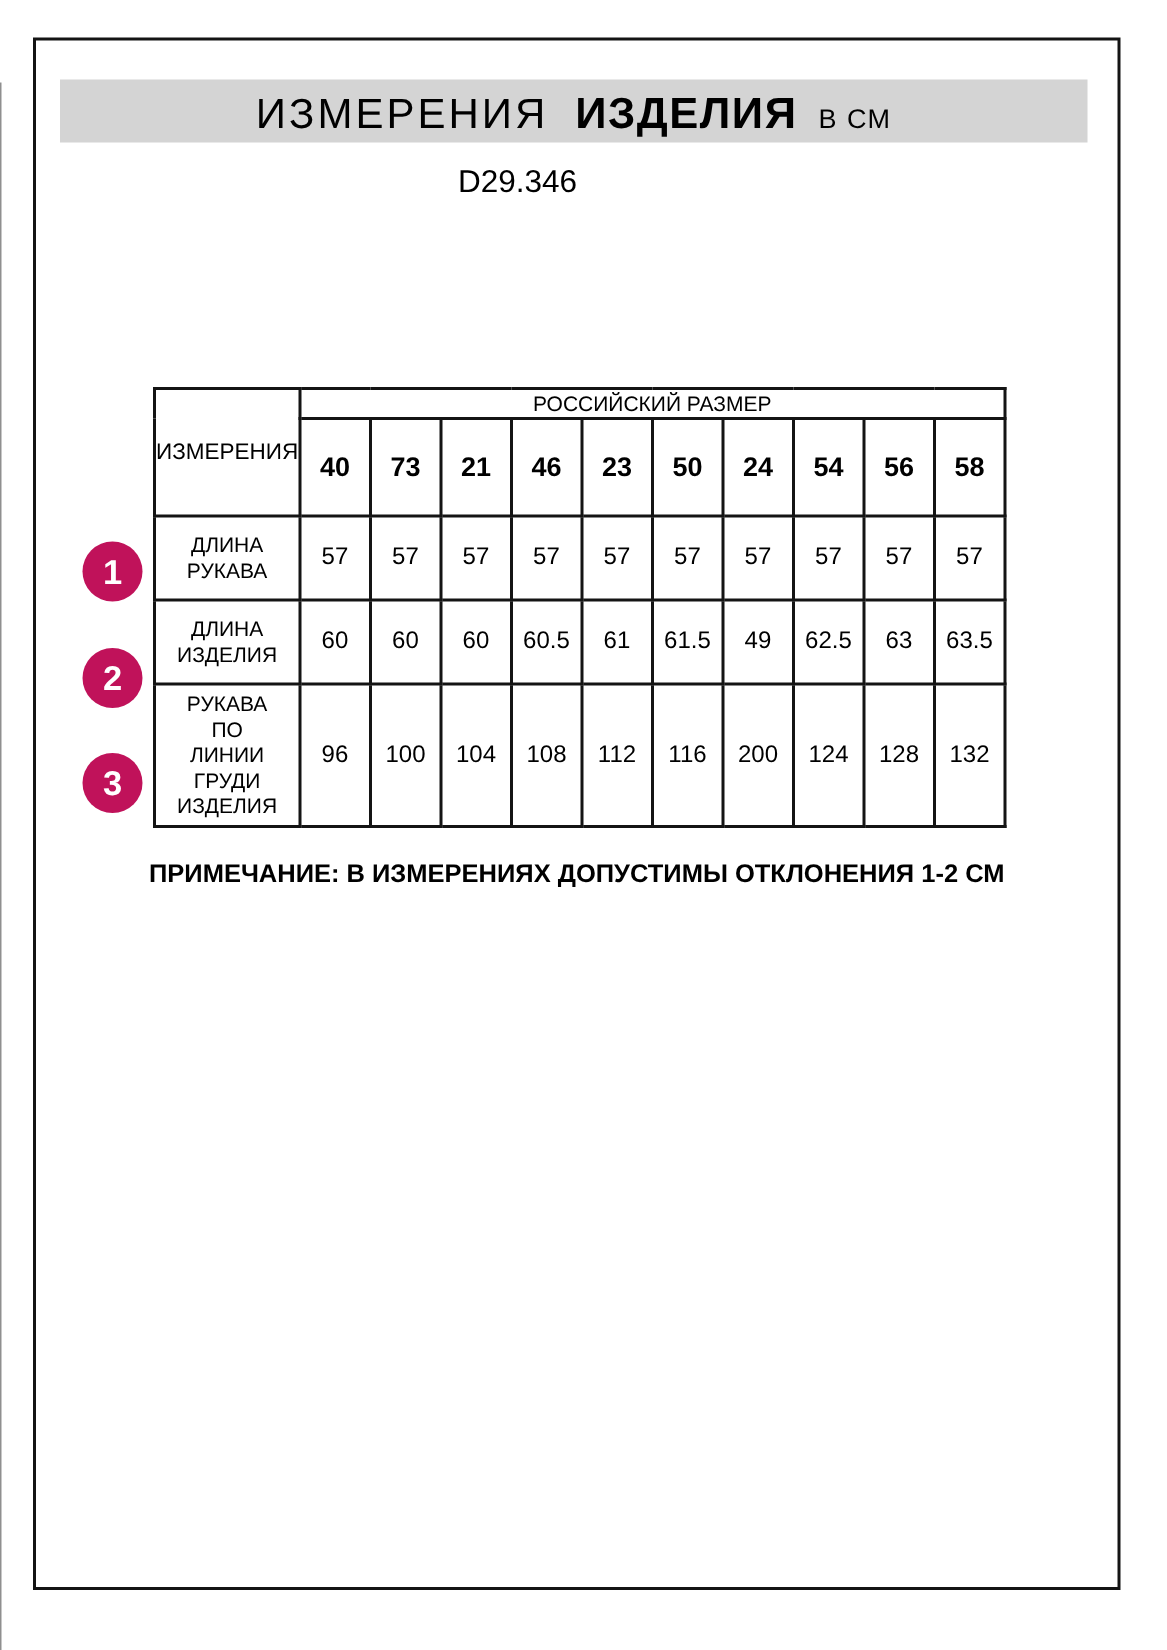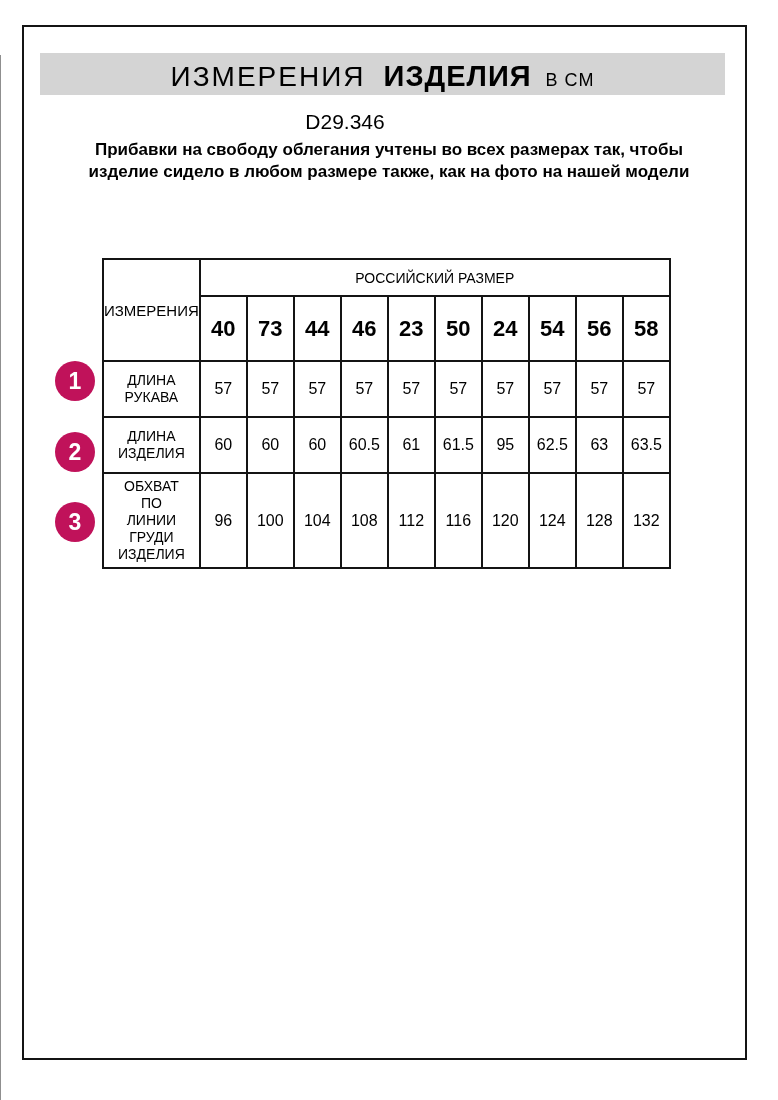--- a/index.html
+++ b/index.html
@@ -60,24 +60,24 @@
   }
   .size-table th, .size-table td {
     border: 2px solid var(--line);
     text-align: center; vertical-align: middle;
     padding: 0;
   }
   .size-table th.corner {
     font-size: 15px; font-weight: normal;
   }
   .size-table tr.group-row th.group {
-    height: 37px; font-size: 14px; font-weight: normal;
+    height: 20px; font-size: 14px; font-weight: normal;
   }
   .size-table tr.sizes-row th.size-cell {
-    height: 65px; font-size: 22px; font-weight: bold;
+    height: 65px; font-size: 18px; font-weight: bold;
   }
   .size-table tbody th.row-label {
     font-size: 14px; font-weight: normal; line-height: 17px;
     padding: 4px 12px;
   }
   .size-table tbody td.value-cell {
     height: 56px; font-size: 16px; font-weight: normal;
   }
 
   .badge {
@@ -106,21 +106,20 @@
   <div class="frame"></div>
 
   <div class="title-bar">
     <span class="title-word1">ИЗМЕРЕНИЯ</span>
     <span class="title-word2">ИЗДЕЛИЯ</span>
     <span class="title-unit">В СМ</span>
   </div>
 
   <div class="article">D29.346</div>
 
-  <div class="intro">Прибавки на свободу облегания учтены во всех размерах так, чтобы изделие сидело в любом размере также, как на фото на нашей модели</div>
 
   <table class="size-table">
     <colgroup>
         <col style="width: 93px;">
         <col style="width: 47px;">
         <col style="width: 47px;">
         <col style="width: 47px;">
         <col style="width: 47px;">
         <col style="width: 47px;">
         <col style="width: 47px;">
@@ -130,21 +129,21 @@
         <col style="width: 47px;">
       </colgroup>
     <thead>
         <tr class="group-row">
           <th class="corner" rowspan="2">ИЗМЕРЕНИЯ</th>
           <th class="group" colspan="10">РОССИЙСКИЙ РАЗМЕР</th>
         </tr>
         <tr class="sizes-row">
           <th class="size-cell">40</th>
           <th class="size-cell">73</th>
-          <th class="size-cell">44</th>
+          <th class="size-cell">21</th>
           <th class="size-cell">46</th>
           <th class="size-cell">23</th>
           <th class="size-cell">50</th>
           <th class="size-cell">24</th>
           <th class="size-cell">54</th>
           <th class="size-cell">56</th>
           <th class="size-cell">58</th>
         </tr>
       </thead>
     <tbody>
@@ -162,39 +161,40 @@
           <td class="value-cell">57</td>
         </tr>
         <tr class="data-row">
           <th class="row-label">ДЛИНА ИЗДЕЛИЯ</th>
           <td class="value-cell">60</td>
           <td class="value-cell">60</td>
           <td class="value-cell">60</td>
           <td class="value-cell">60.5</td>
           <td class="value-cell">61</td>
           <td class="value-cell">61.5</td>
-          <td class="value-cell">95</td>
+          <td class="value-cell">49</td>
           <td class="value-cell">62.5</td>
           <td class="value-cell">63</td>
           <td class="value-cell">63.5</td>
         </tr>
         <tr class="data-row">
-          <th class="row-label">ОБХВАТ ПО ЛИНИИ ГРУДИ ИЗДЕЛИЯ</th>
+          <th class="row-label">РУКАВА ПО ЛИНИИ ГРУДИ ИЗДЕЛИЯ</th>
           <td class="value-cell">96</td>
           <td class="value-cell">100</td>
           <td class="value-cell">104</td>
           <td class="value-cell">108</td>
           <td class="value-cell">112</td>
           <td class="value-cell">116</td>
-          <td class="value-cell">120</td>
+          <td class="value-cell">200</td>
           <td class="value-cell">124</td>
           <td class="value-cell">128</td>
           <td class="value-cell">132</td>
         </tr>
       </tbody>
   </table>
 
   <div class="badge badge-1">1</div>
   <div class="badge badge-2">2</div>
   <div class="badge badge-3">3</div>
 
+  <div class="note">ПРИМЕЧАНИЕ: В ИЗМЕРЕНИЯХ ДОПУСТИМЫ ОТКЛОНЕНИЯ 1-2 СМ</div>
 
 </div>
 
 </body></html>

